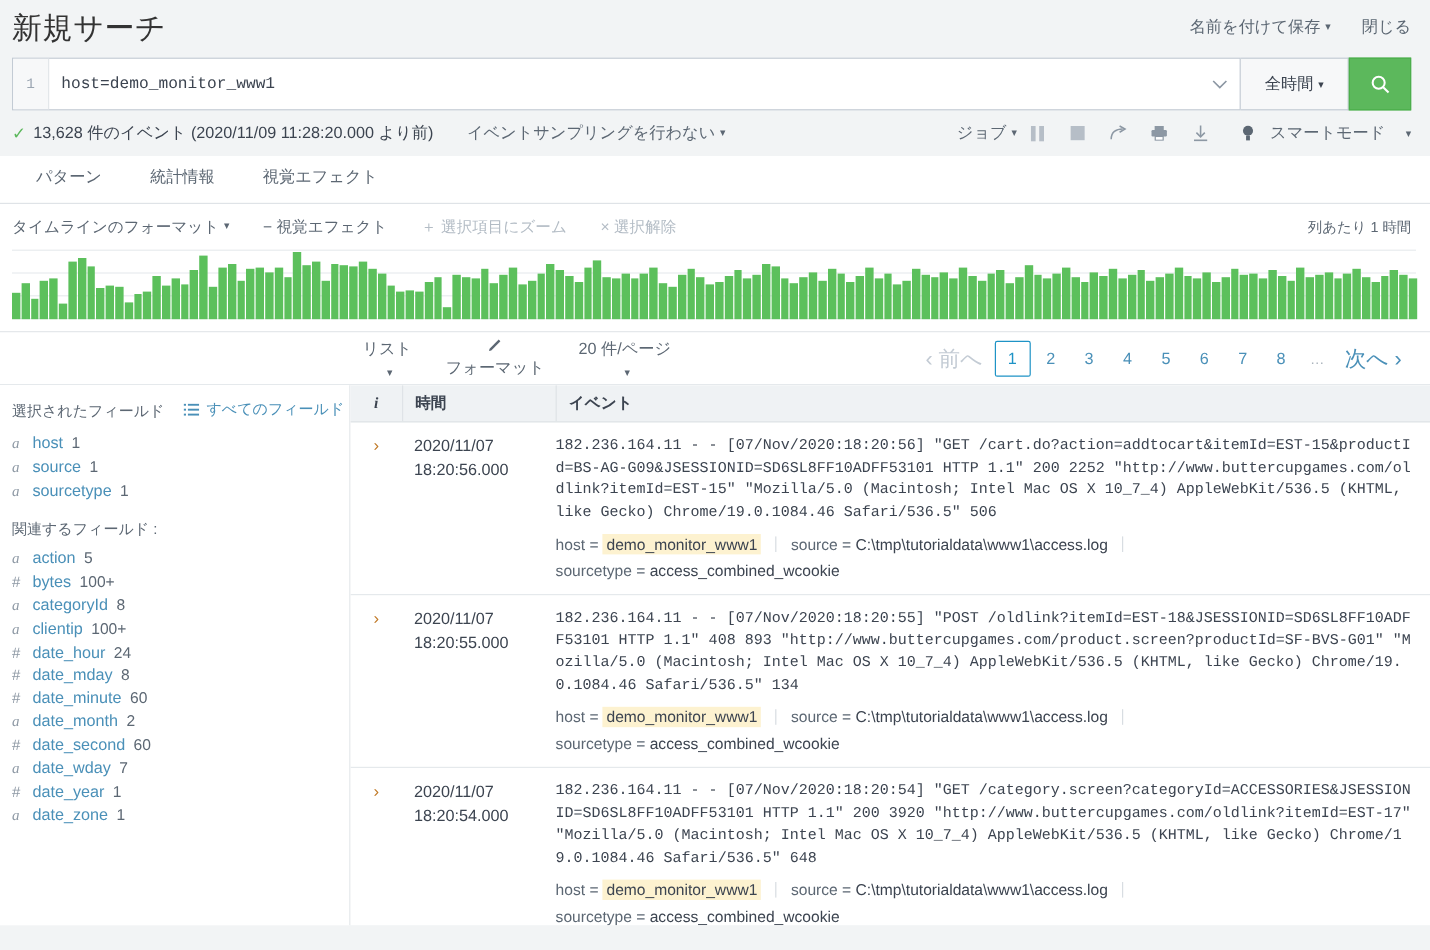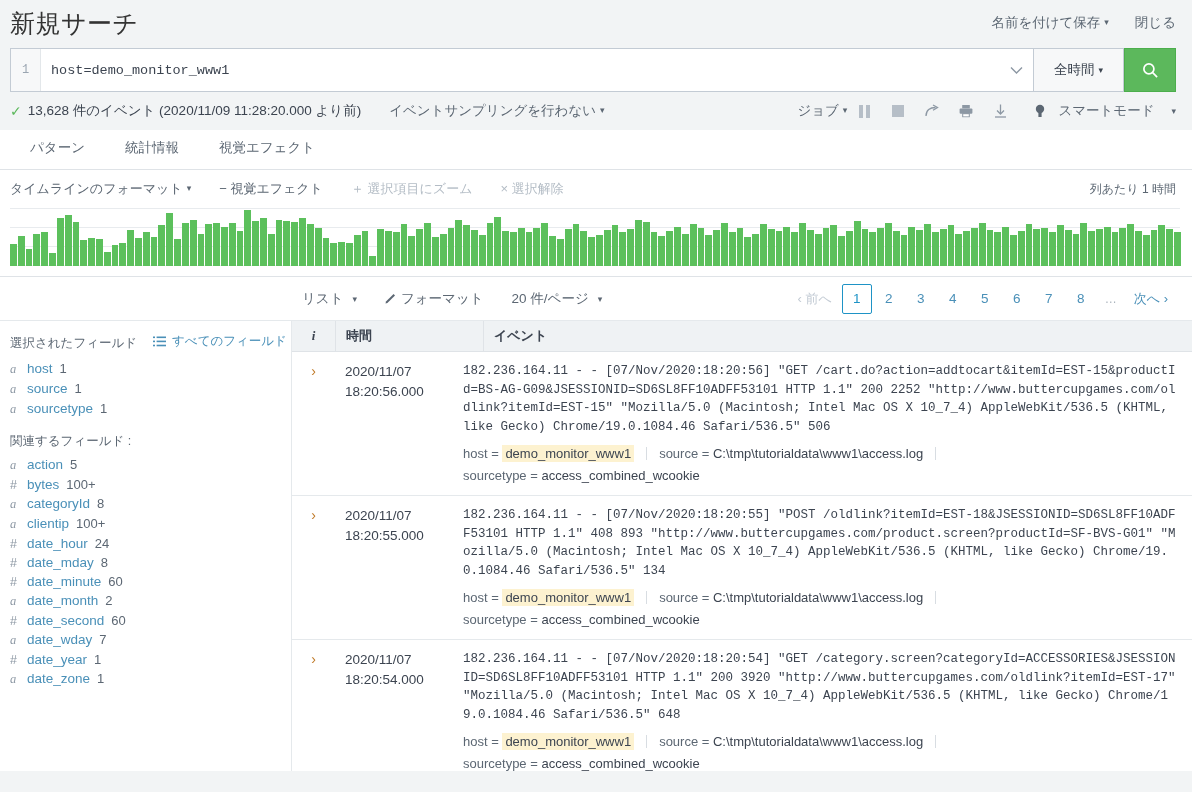--- a/index.html
+++ b/index.html
@@ -97,24 +97,24 @@
   .chart-area { height: 58px; position: relative; margin: 0 12px 10px 10px; }
   .gridline { position: absolute; left: 0; right: 0; height: 1px; background: #e8ebee; }
   .bars { position: absolute; left: 0; right: 0; bottom: 0; height: 58px; display: flex; align-items: flex-end; gap: 1px; }
   .bar { flex: 1; background: #5cc05c; min-height: 2px; }
 
   
   .pager-row {
     height: 44px; background: #fff; display: flex; align-items: center;
     padding: 0 16px 0 302px; border-bottom: 1px solid #e5e9ec;
   }
-  .pg-link { font-size: 13.5px; color: #5c6773; cursor: pointer; margin-right: 28px; white-space: nowrap; display: flex; align-items: center; gap: 5px; }
+  .pg-link { font-size: 13.5px; color: #5c6773; cursor: pointer; margin-right: 28px; white-space: nowrap; display: flex; align-items: center; gap: 5px; flex-direction: column; }
   .pg-spacer { flex: 1; }
   .pagination { display: flex; align-items: center; gap: 2px; }
-  .pg-nav { font-size: 13px; color: #c3cbd4; padding: 4px 8px; cursor: default; white-space: nowrap; }
+  .pg-nav { font-size: 18px; color: #c3cbd4; padding: 4px 8px; cursor: default; white-space: nowrap; }
   .pg-nav.enabled { color: #4a90b8; cursor: pointer; }
   .pg-num {
     min-width: 30px; height: 30px; display: flex; align-items: center; justify-content: center;
     font-size: 13.5px; color: #4a90b8; cursor: pointer; border: 1px solid transparent;
   }
   .pg-num.active { border-color: #1e93c6; color: #1e93c6; border-radius: 2px; }
   .pg-ellipsis { min-width: 26px; text-align: center; color: #aab3bc; font-size: 12px; }
 
   
   .body-split { display: flex; height: 450px; background: #fff; }
@@ -139,21 +139,21 @@
   .related-title { font-size: 12.5px; color: #5c6773; margin: 14px 0 5px; }
 
   
   .events { flex: 1; overflow: hidden; }
   .ev-head {
     height: 31px; background: #eff2f4; border-bottom: 1px solid #dfe3e7;
     display: flex; align-items: center; font-size: 13px; color: #3c4450; font-weight: bold;
   }
   .col-i { width: 43px; text-align: center; font-family: "Liberation Serif", serif; font-style: italic; }
   .col-time { width: 128px; border-left: 1px solid #dfe3e7; padding-left: 10px; height: 100%; display: flex; align-items: center; }
-  .col-event { flex: 1; border-left: 1px solid #dfe3e7; padding-left: 10px; height: 100%; display: flex; align-items: center; margin-left: 20px; }
+  .col-event { flex: 1; border-left: 1px solid #dfe3e7; padding-left: 10px; height: 100%; display: flex; align-items: center; }
   .ev-row { display: flex; border-bottom: 1px solid #e5e9ec; padding: 10px 0 8px; }
   .ev-expand { width: 43px; text-align: center; color: #c07a28; font-size: 14px; cursor: pointer; padding-top: 1px; }
   .ev-time {
     width: 128px; padding-left: 10px; font-size: 13.5px; color: #3c4450; line-height: 20px;
   }
   .ev-body { flex: 1; padding-right: 12px; }
   .ev-raw {
     font-family: "Liberation Mono", "DejaVu Sans Mono", monospace;
     font-size: 12.5px; line-height: 18.5px; color: #3c4450;
     word-break: break-all; white-space: pre-wrap;

